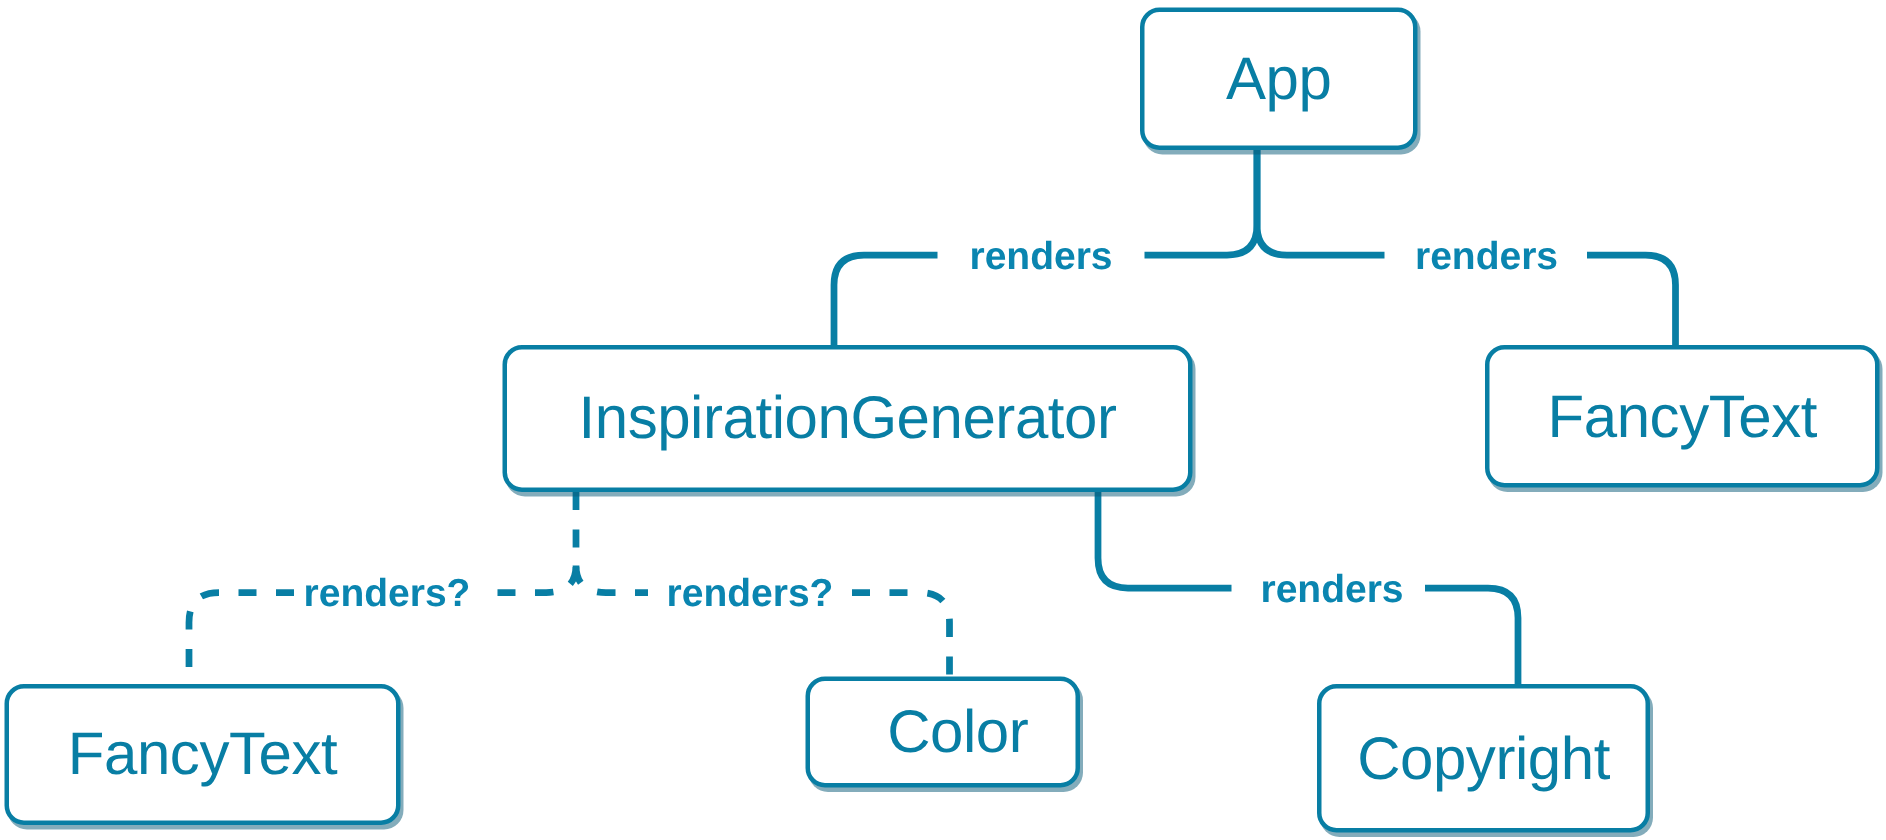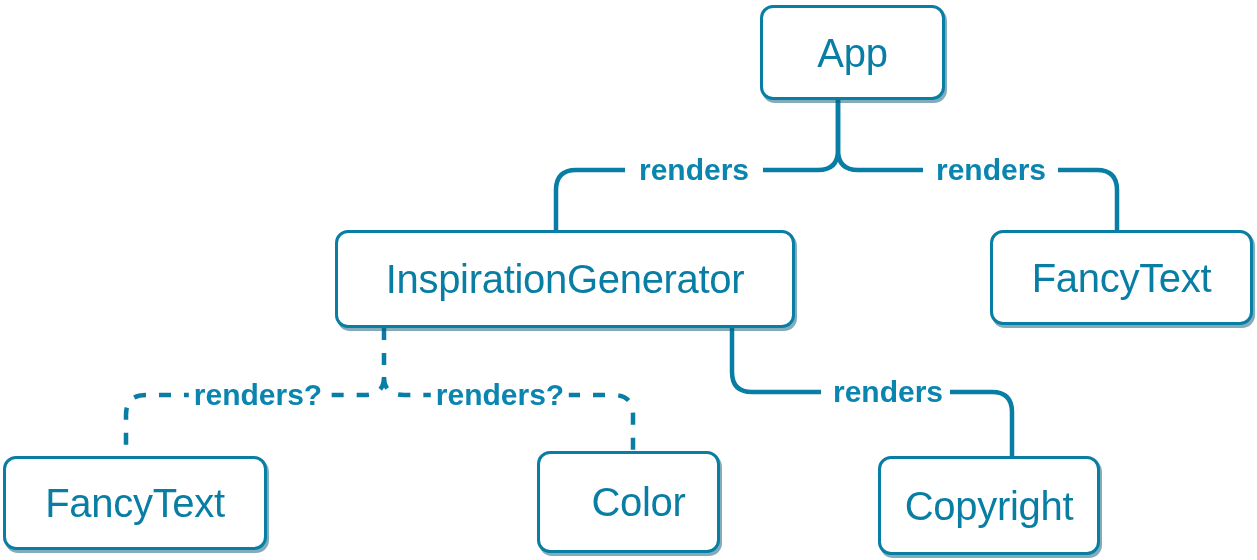--- a/index.html
+++ b/index.html
@@ -24,33 +24,33 @@
     color:#087ea4;
     font-size:40px;
     line-height:1;
     letter-spacing:-0.3px;
     white-space:nowrap;
   }
   .edge-label{
     position:absolute;
     transform:translate(-50%,-50%);
     color:#0a85b0;
-    font-size:30px;
+    font-size:26px;
     font-weight:bold;
     background:#ffffff;
     padding:1px 5px;
     line-height:1;
     white-space:nowrap;
   }
   
   .n-app{left:760px;top:5px;width:185px;height:95px;}
   .n-ig{left:335px;top:230px;width:460px;height:98px;}
   .n-ft-top{left:990px;top:230px;width:263px;height:95px;}
   .n-ft-bottom{left:3px;top:456px;width:264px;height:94px;}
-  .n-color{left:537px;top:451px;width:183px;height:102px;padding-left:20px;}
+  .n-color{left:537px;top:451px;width:183px;height:74px;padding-left:20px;}
   .n-copyright{left:878px;top:456px;width:222px;height:99px;}
   
   .l-renders-1{left:694px;top:170px;}
   .l-renders-2{left:991px;top:170px;}
   .l-renders-3{left:888px;top:392px;}
   .l-renders-q1{left:258px;top:395px;}
   .l-renders-q2{left:500px;top:395px;}
 </style>
 </head>
 <body>

